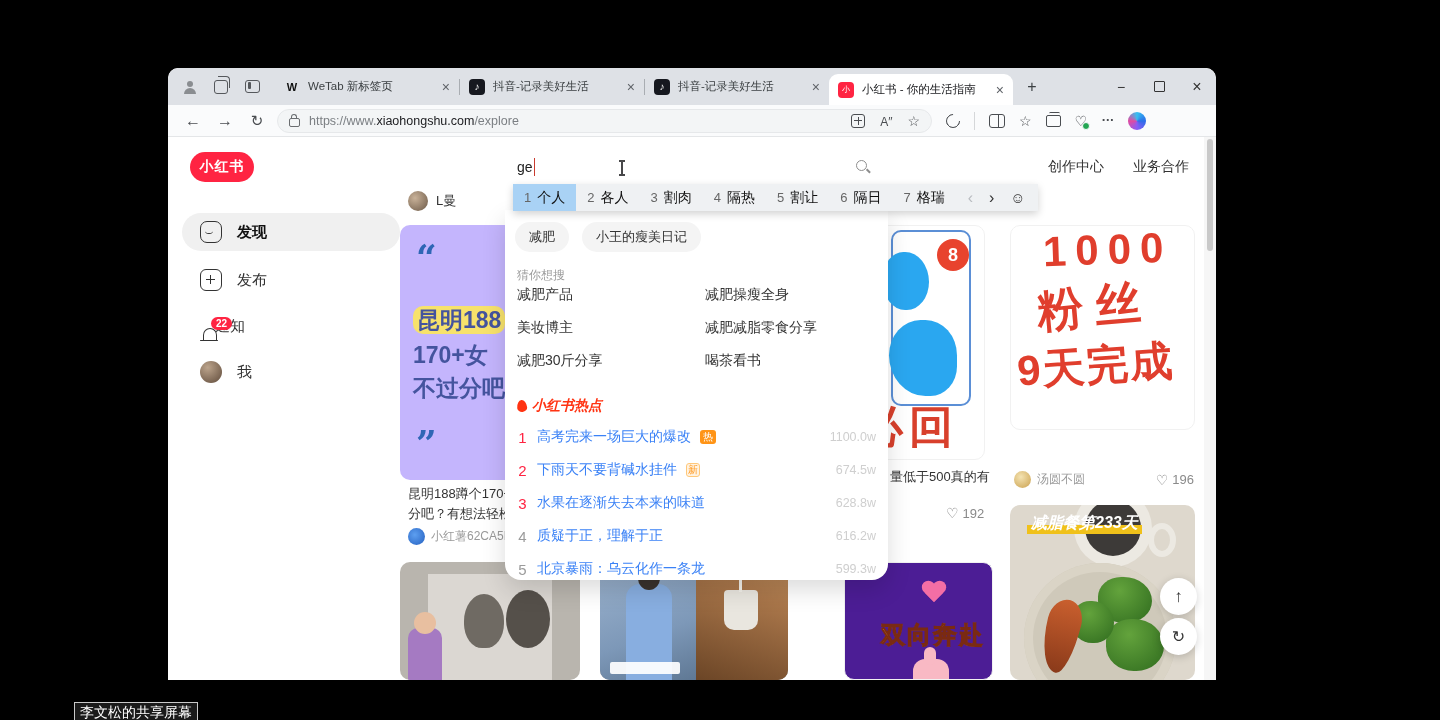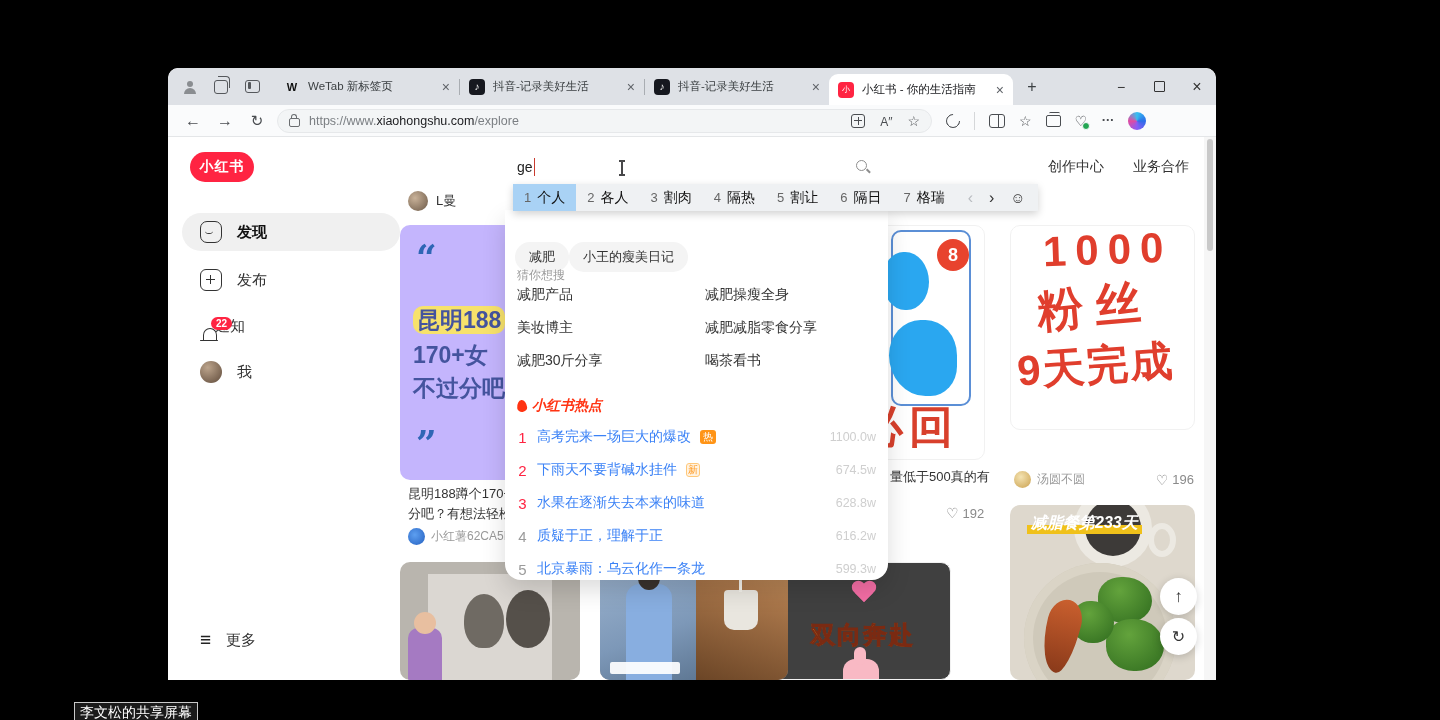--- a/index.html
+++ b/index.html
@@ -109,21 +109,21 @@
   .ime-c .n{color:#666;font-size:13px;}
   .ime-c .t{color:#111;}
   .ime-c.sel{background:#a9d2f5;}
   .ime-nav{display:flex;align-items:center;gap:16px;padding:0 12px;}
   .ime-prev::before{content:"‹";font-size:16px;color:#b9bcc0;}
   .ime-next::before{content:"›";font-size:16px;color:#333;}
   .ime-smiley::before{content:"☺";font-size:15px;color:#333;}
   
   .dropdown{position:absolute;left:337px;top:73px;width:383px;height:370px;background:#fff;
             border-radius:0 0 16px 16px;box-shadow:0 10px 24px rgba(0,0,0,.14);z-index:5;}
-  .chips{position:absolute;left:10px;top:12px;display:flex;margin-top:20px;}
+  .chips{position:absolute;left:10px;top:12px;display:flex;gap:13px;}
   .chip{background:#f4f4f4;border-radius:15px;padding:6px 14px;font-size:13px;color:#333;}
   .sg-title{position:absolute;left:12px;top:57px;font-size:12px;color:#9b9b9b;}
   .sugg{position:absolute;font-size:14px;color:#333;white-space:nowrap;}
   .hot-title{position:absolute;left:12px;top:187px;display:flex;align-items:center;gap:5px;
              font-size:14px;font-weight:bold;font-style:italic;color:#ff3312;}
   .flame{width:10px;height:12px;background:#ff3312;border-radius:50% 50% 50% 50%/65% 65% 35% 35%;transform:rotate(-6deg);}
   .hot-row{position:absolute;left:12px;right:12px;height:22px;display:flex;align-items:center;gap:9px;font-size:14px;}
   .hot-rank{width:11px;font-size:15px;color:#ff2442;text-align:center;flex:none;}
   .hot-row.gray .hot-rank{color:#9b9b9b;}
   .hot-text{color:#3b82f6;white-space:nowrap;text-align:right;}
@@ -176,21 +176,21 @@
   .c5-handle{position:absolute;left:138px;top:18px;width:16px;height:22px;border:6px solid #ece9e2;border-radius:50%;}
   .c5-plate{position:absolute;left:14px;top:58px;width:152px;height:150px;border-radius:50%;background:#cfc9ba;box-shadow:inset 0 0 0 9px #dad4c6;}
   .c5-broc{position:absolute;border-radius:45% 55% 50% 50%;background:radial-gradient(circle at 40% 30%,#63a33c,#2f6b1e);}
   .c5-b1{left:88px;top:72px;width:54px;height:46px;}
   .c5-b2{left:96px;top:114px;width:58px;height:52px;}
   .c5-b3{left:62px;top:96px;width:42px;height:42px;}
   .c5-potato{position:absolute;left:34px;top:94px;width:34px;height:74px;background:linear-gradient(#c95f2e,#8a3a1a);
              border-radius:50% 50% 40% 60%/30% 30% 70% 70%;transform:rotate(14deg);}
   .c5-overlay{position:absolute;left:4px;top:8px;font-size:16px;font-weight:bold;font-style:italic;color:#fff;
               background:linear-gradient(transparent 58%,#f0c11a 58%);padding:0 4px;white-space:nowrap;margin-left:13px;}
-  .card4{left:606px;top:425px;width:177px;height:118px;background:#404040;border:1px solid #f1f1f1;box-sizing:border-box;}
+  .card4{left:676px;top:425px;width:149px;height:118px;background:#4c1d95;border:1px solid #f1f1f1;box-sizing:border-box;}
   .heart{position:absolute;left:76px;top:18px;width:26px;height:24px;}
   .heart::before,.heart::after{content:"";position:absolute;top:0;width:13px;height:21px;border-radius:13px 13px 0 0;background:#f46ea5;}
   .heart::before{left:13px;transform:rotate(-45deg);transform-origin:0 100%;}
   .heart::after{left:0;transform:rotate(45deg);transform-origin:100% 100%;}
   .c4-text{position:absolute;left:12px;top:56px;width:152px;text-align:center;font-size:24px;font-weight:bold;
            color:#f6a91f;-webkit-text-stroke:1px #7a2a12;letter-spacing:2px;white-space:nowrap;}
   .c4-hand{position:absolute;left:68px;top:96px;width:36px;height:24px;background:#f9b9c4;border-radius:12px 12px 4px 4px;}
   .c4-hand::before{content:"";position:absolute;left:11px;top:-12px;width:12px;height:18px;background:#f9b9c4;border-radius:6px;}
   .cardA{left:232px;top:425px;width:180px;height:118px;background:#b9b5ae;}
   .pa-photo{position:absolute;left:28px;top:12px;width:124px;height:106px;background:#dbd7d2;}
@@ -301,24 +301,20 @@
         <span class="bell-wrap">
           <span class="bell-icon"></span>
           <span class="notif-badge">22</span>
         </span>
         <span>通知</span>
       </div>
       <div class="side-item" style="top:216px;">
         <span class="me-avatar"></span>
         <span>我</span>
       </div>
-      <div class="side-item" style="top:484px;">
-        <span class="more-icon"></span>
-        <span>更多</span>
-      </div>
 
       <span class="toplink" style="left:880px;">创作中心</span>
       <span class="toplink" style="left:965px;">业务合作</span>
 
       <div class="user-row">
         <span class="av"></span>
         <span class="nm">L曼</span>
       </div>
 
       <div class="card card1">

